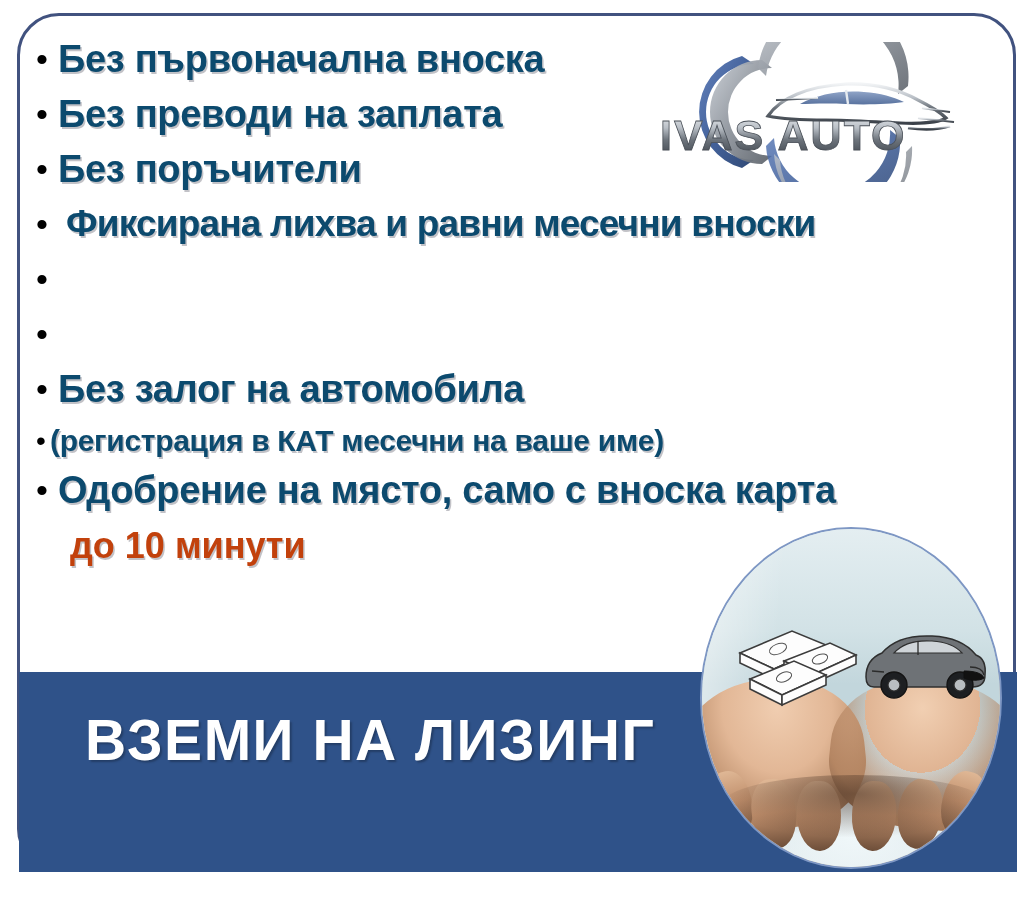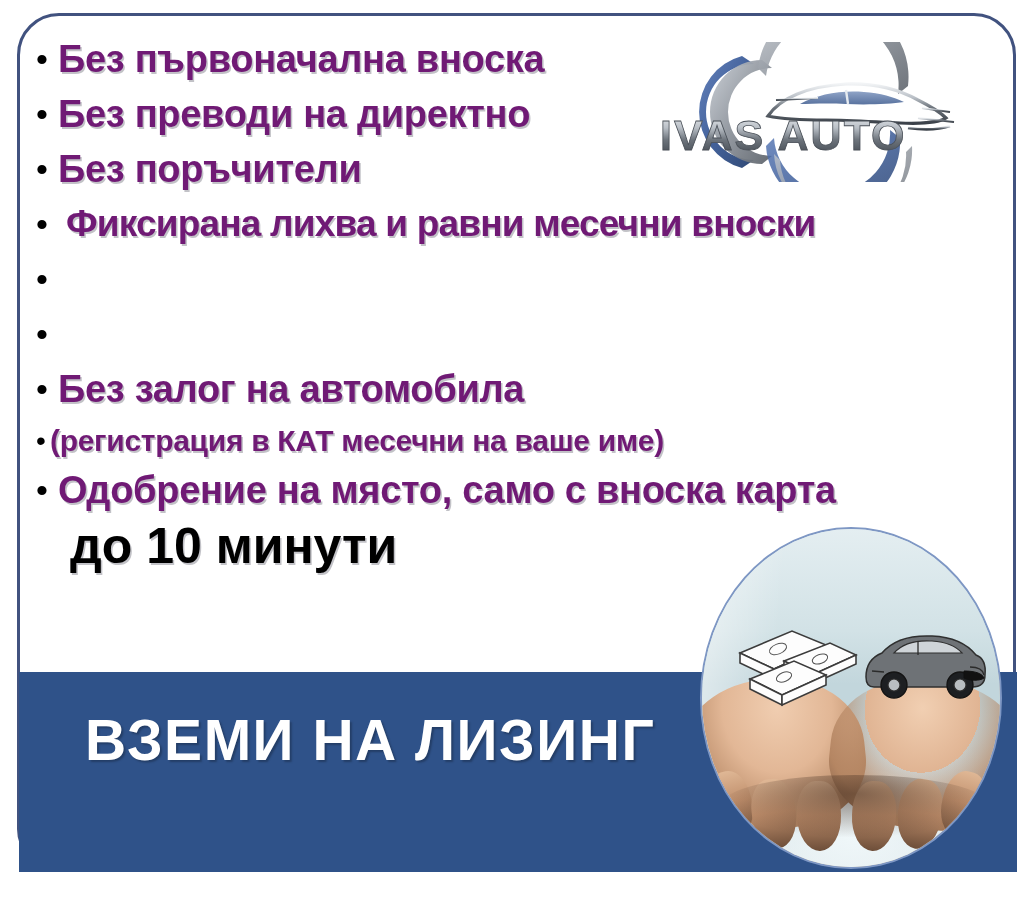--- a/index.html
+++ b/index.html
@@ -48,21 +48,21 @@
   .bullet-dot {
     flex: 0 0 auto;
     color: #000000;
     font-size: 34px;
     line-height: 46px;
     width: 22px;
     text-align: left;
   }
   .bullet-text {
     flex: 0 0 auto;
-    color: #701a75;
+    color: #0c4a6e;
     font-weight: bold;
     font-size: 38px;
     line-height: 46px;
     letter-spacing: -0.3px;
     text-shadow: 1.5px 1.5px 0 rgba(120,120,130,0.45);
   }
   .bullet-row.small .bullet-text {
     font-size: 30px;
     line-height: 40px;
   }
@@ -73,23 +73,23 @@
     font-size: 28px;
     line-height: 40px;
     width: 14px;
   }
   .bullet-row.wide .bullet-text {
     font-size: 37px;
     letter-spacing: -0.8px;
     margin-left: 8px;
   }
   .cont-line {
-    color: #000000;
+    color: #c2410c;
     font-weight: bold;
-    font-size: 50px;
+    font-size: 36px;
     line-height: 48px;
     padding-left: 34px;
     text-shadow: 1.5px 1.5px 0 rgba(120,120,130,0.45);
     white-space: nowrap;
   }
 
   
   .logo {
     position: absolute;
     left: 650px;
@@ -255,21 +255,21 @@
 
   <div class="bullets">
 
     <div class="bullet-row">
       <span class="bullet-dot">•</span>
       <span class="bullet-text">Без първоначална вноска</span>
     </div>
 
     <div class="bullet-row">
       <span class="bullet-dot">•</span>
-      <span class="bullet-text">Без преводи на директно</span>
+      <span class="bullet-text">Без преводи на заплата</span>
     </div>
 
     <div class="bullet-row">
       <span class="bullet-dot">•</span>
       <span class="bullet-text">Без поръчители</span>
     </div>
 
     <div class="bullet-row wide">
       <span class="bullet-dot">•</span>
       <span class="bullet-text">Фиксирана лихва и равни месечни вноски</span>

